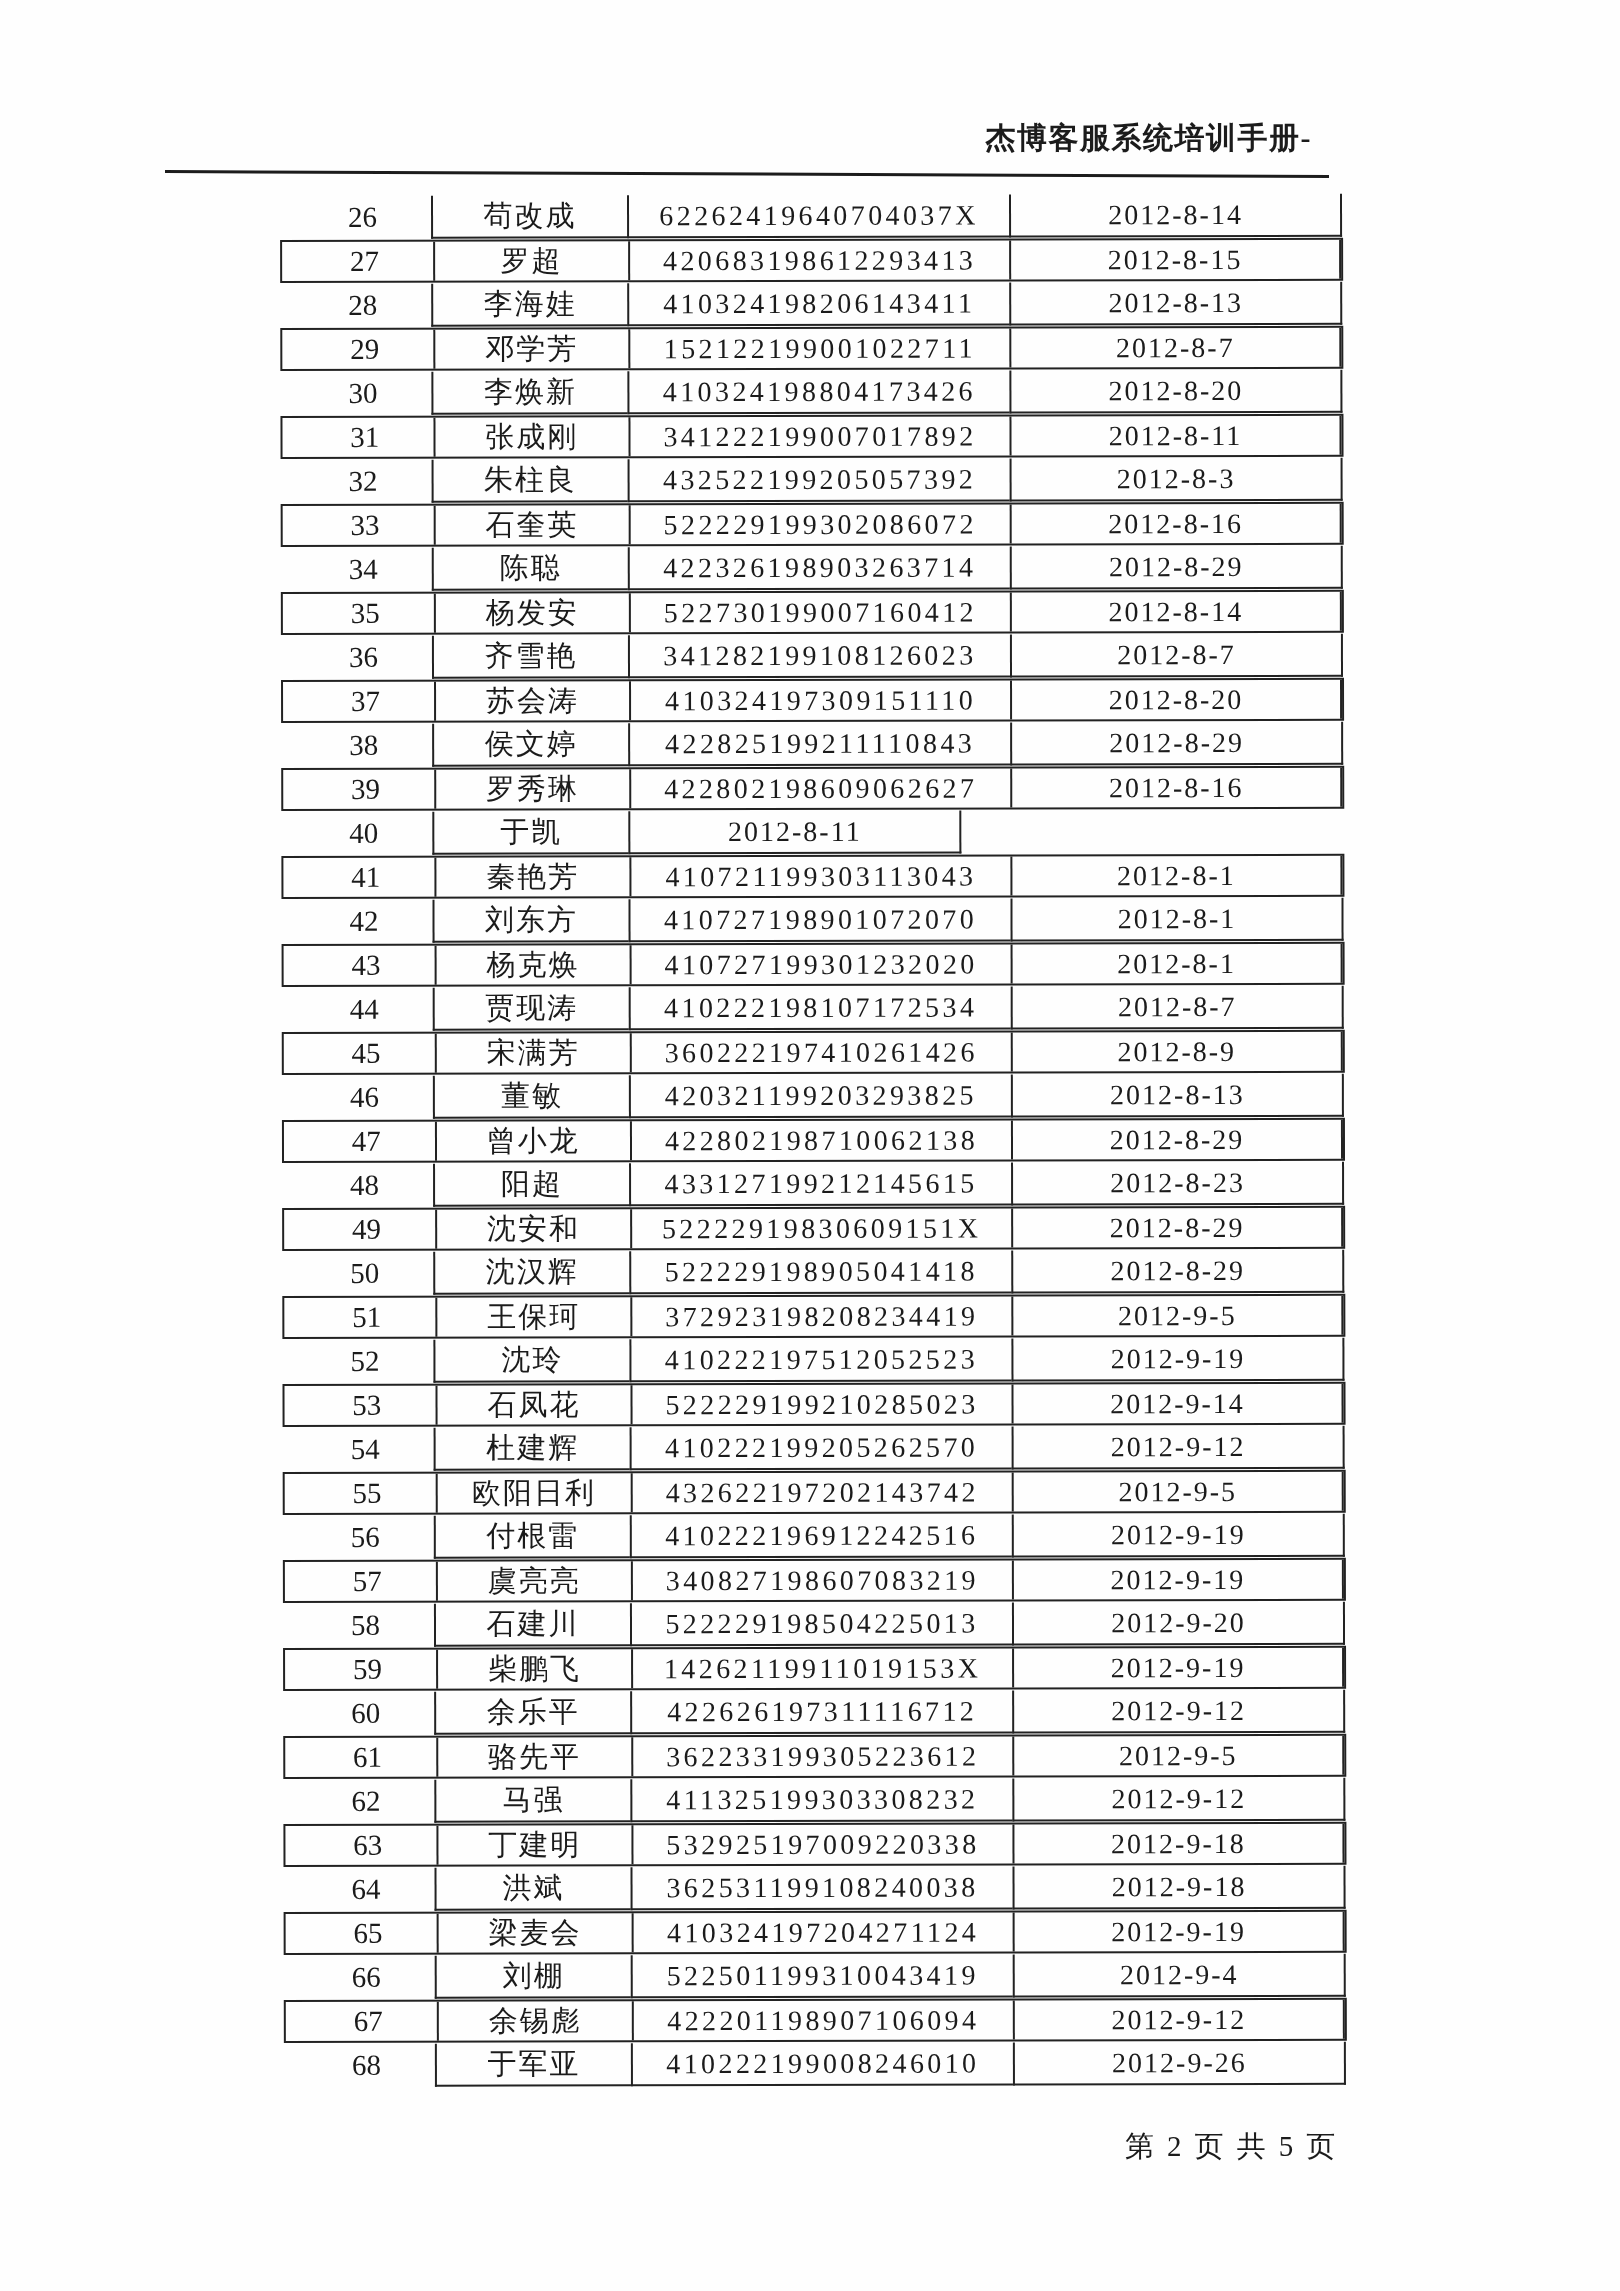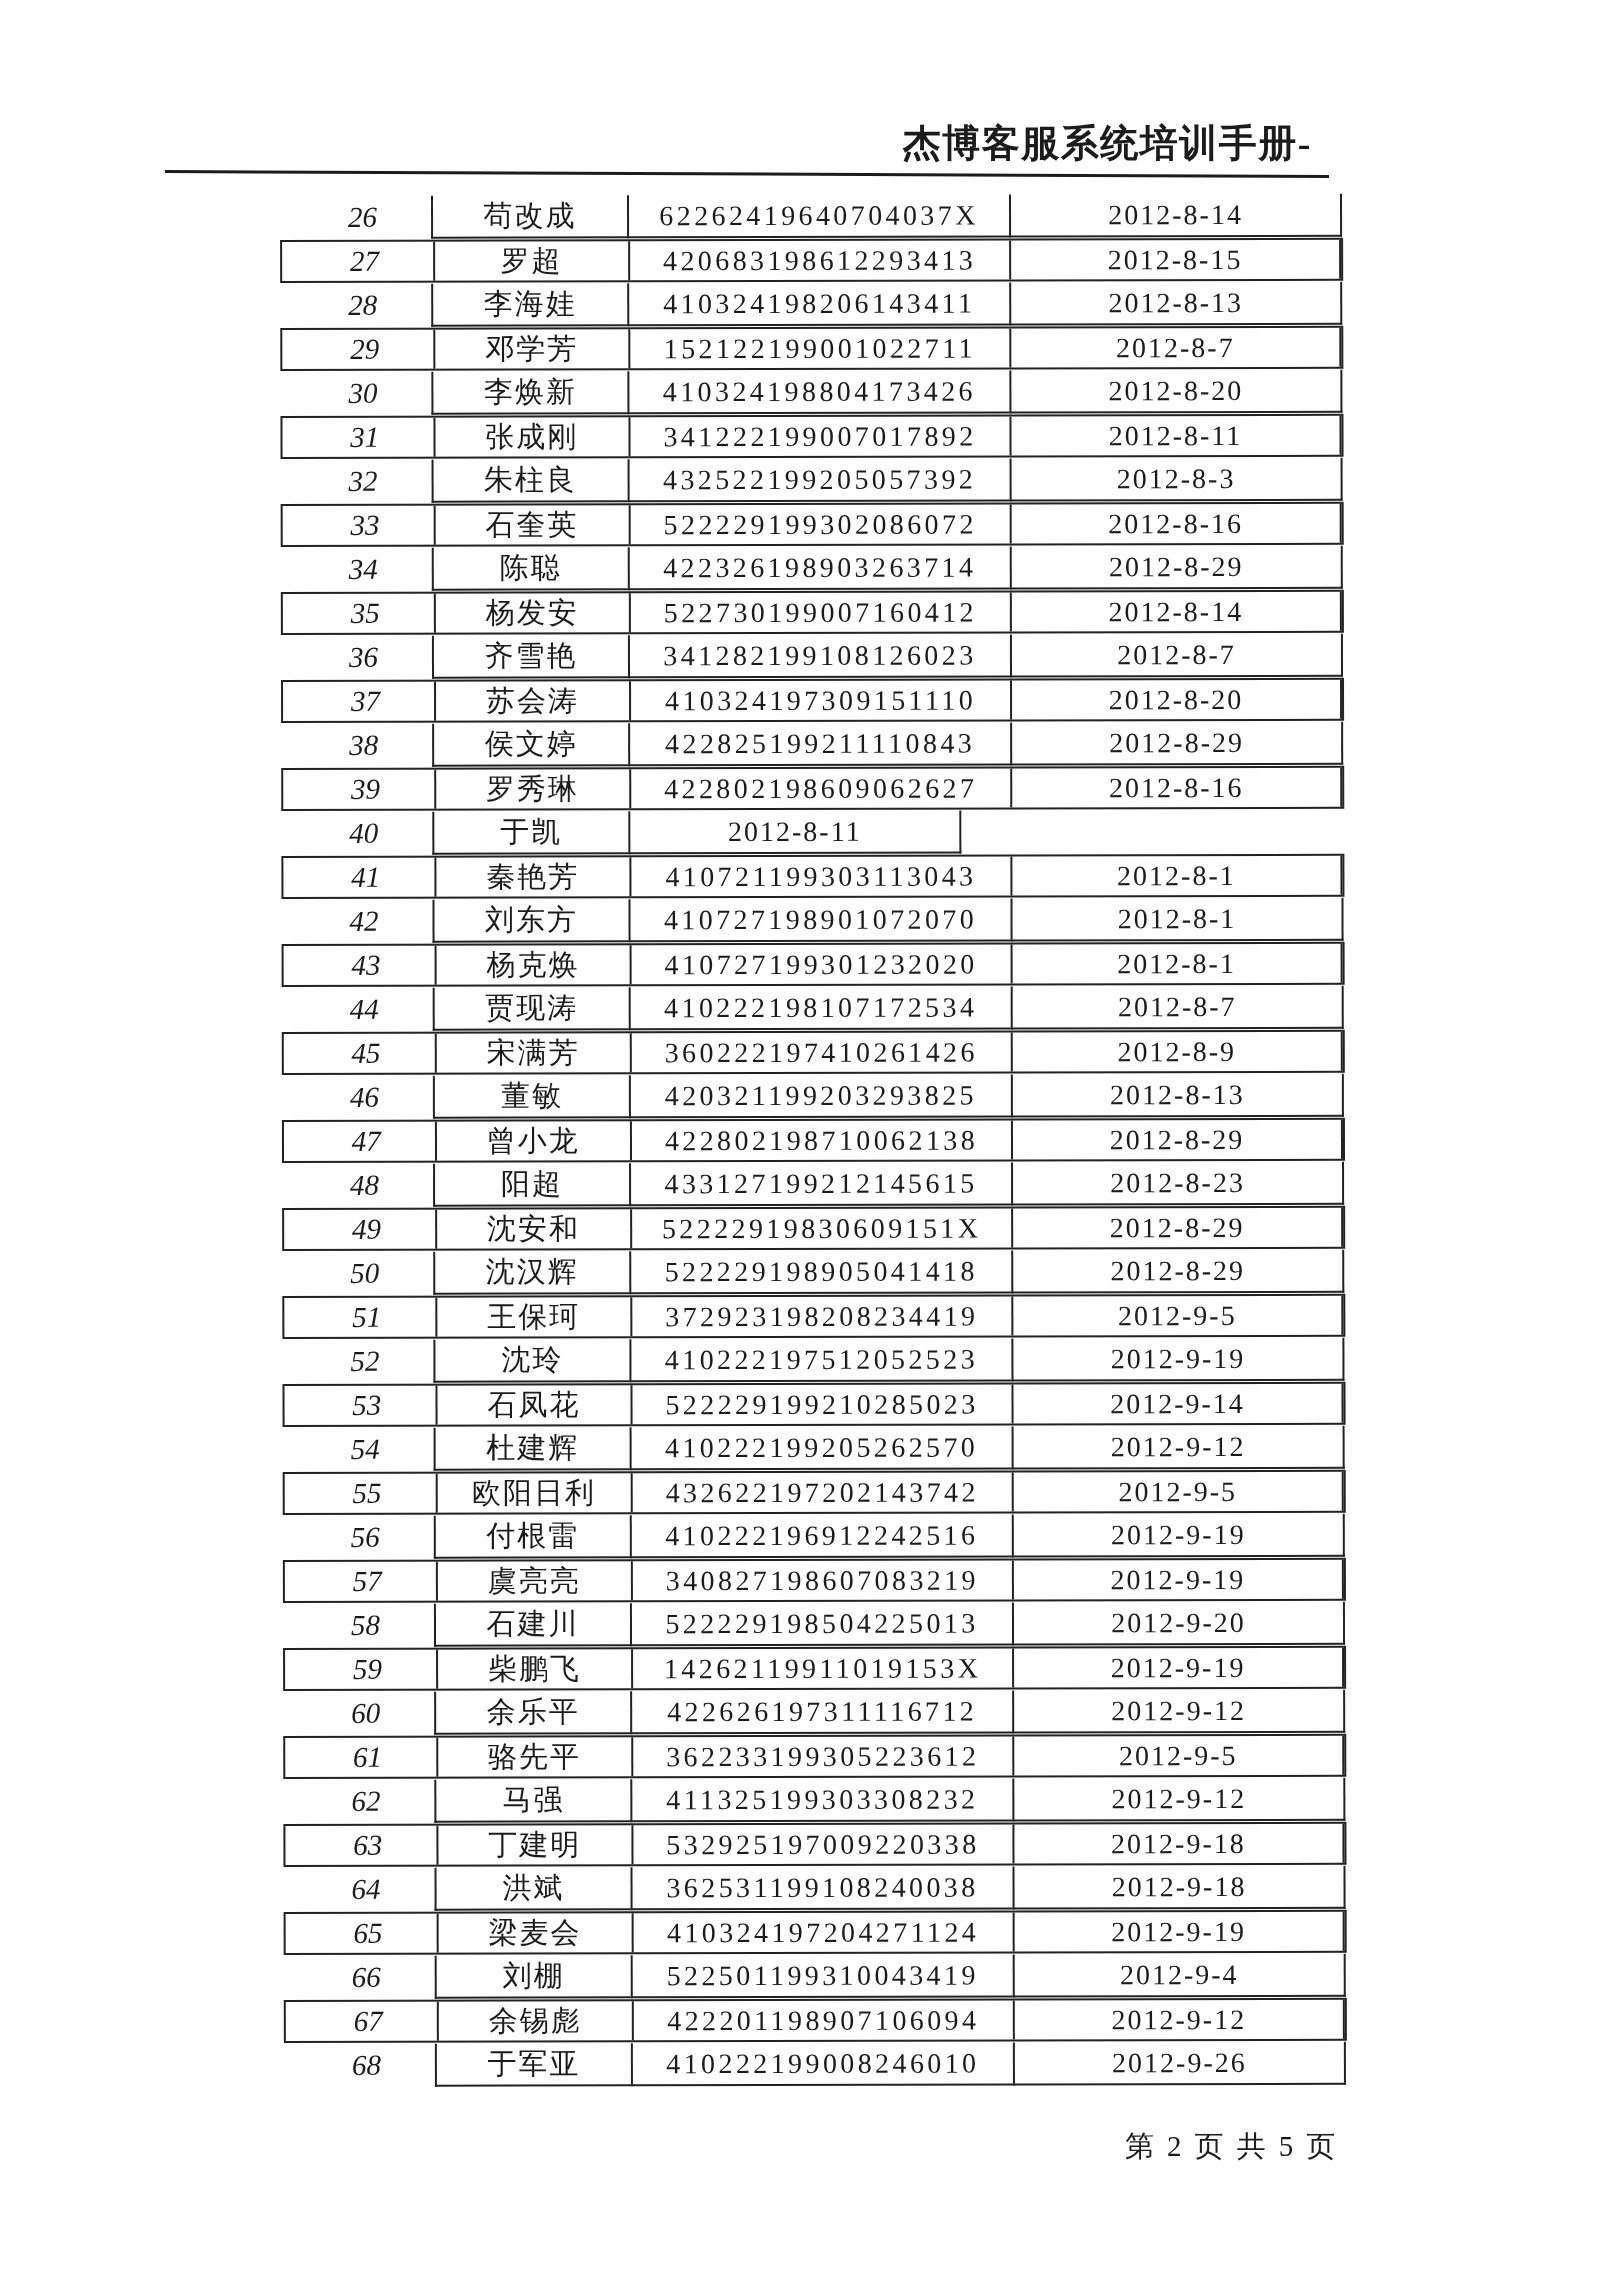--- a/index.html
+++ b/index.html
@@ -17,21 +17,21 @@
     width: 1620px;
     height: 2292px;
     background: #fefefe;
     overflow: hidden;
   }
   
   .header-title {
     position: absolute;
     top: 118px;
     right: 308px;
-    font-size: 38px;
+    font-size: 30px;
     font-weight: bold;
     letter-spacing: 1.5px;
     white-space: nowrap;
   }
   .header-rule {
     position: absolute;
     left: 165px;
     top: 170px;
     width: 1164px;
     height: 2.5px;
@@ -54,21 +54,21 @@
     align-items: stretch;
   }
   .cell {
     display: flex;
     align-items: center;
     justify-content: center;
     font-size: 29px;
     white-space: nowrap;
     overflow: visible;
   }
-  .c-no   { width: 137px; font-style: italic; }
+  .c-no   { width: 137px; }
   .c-name { width: 196px; border-left: 2px solid var(--line); letter-spacing: 2px; text-align: right; }
   .c-id   { width: 382px; border-left: 2px solid var(--line); letter-spacing: 3.4px; font-size: 28px; }
   .c-date { width: 333px; border-left: 2px solid var(--line); border-right: 2px solid var(--line); letter-spacing: 2px; font-size: 28px; }
   
   .row:not(.boxed) .c-name,
   .row:not(.boxed) .c-id,
   .row:not(.boxed) .c-date { border-bottom: 2px solid var(--line); }
   
   .row.boxed {
     border: 2px solid var(--line);

